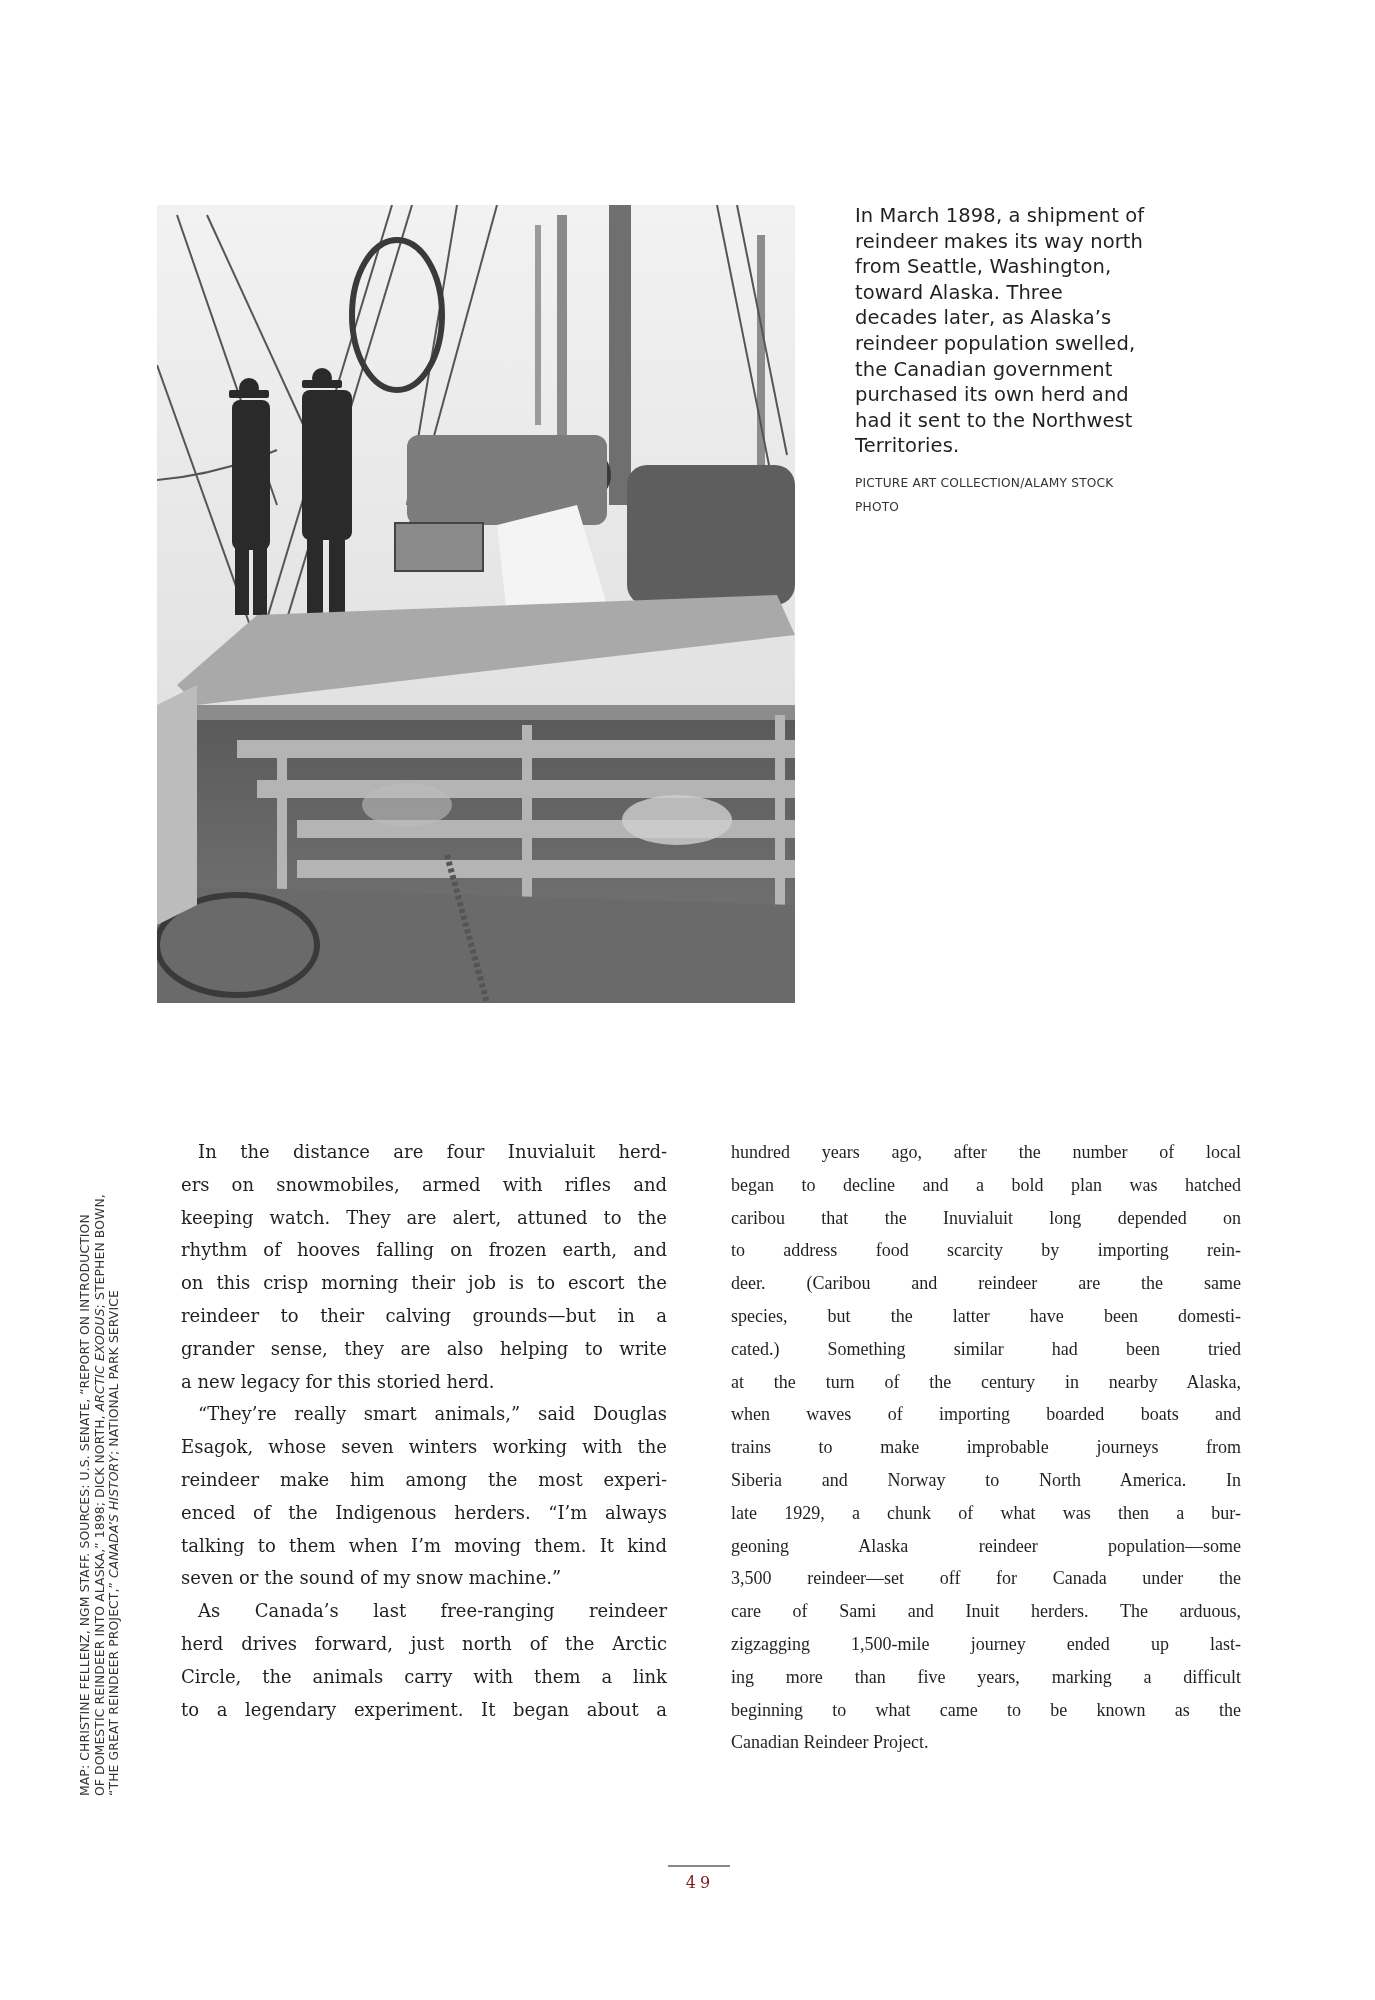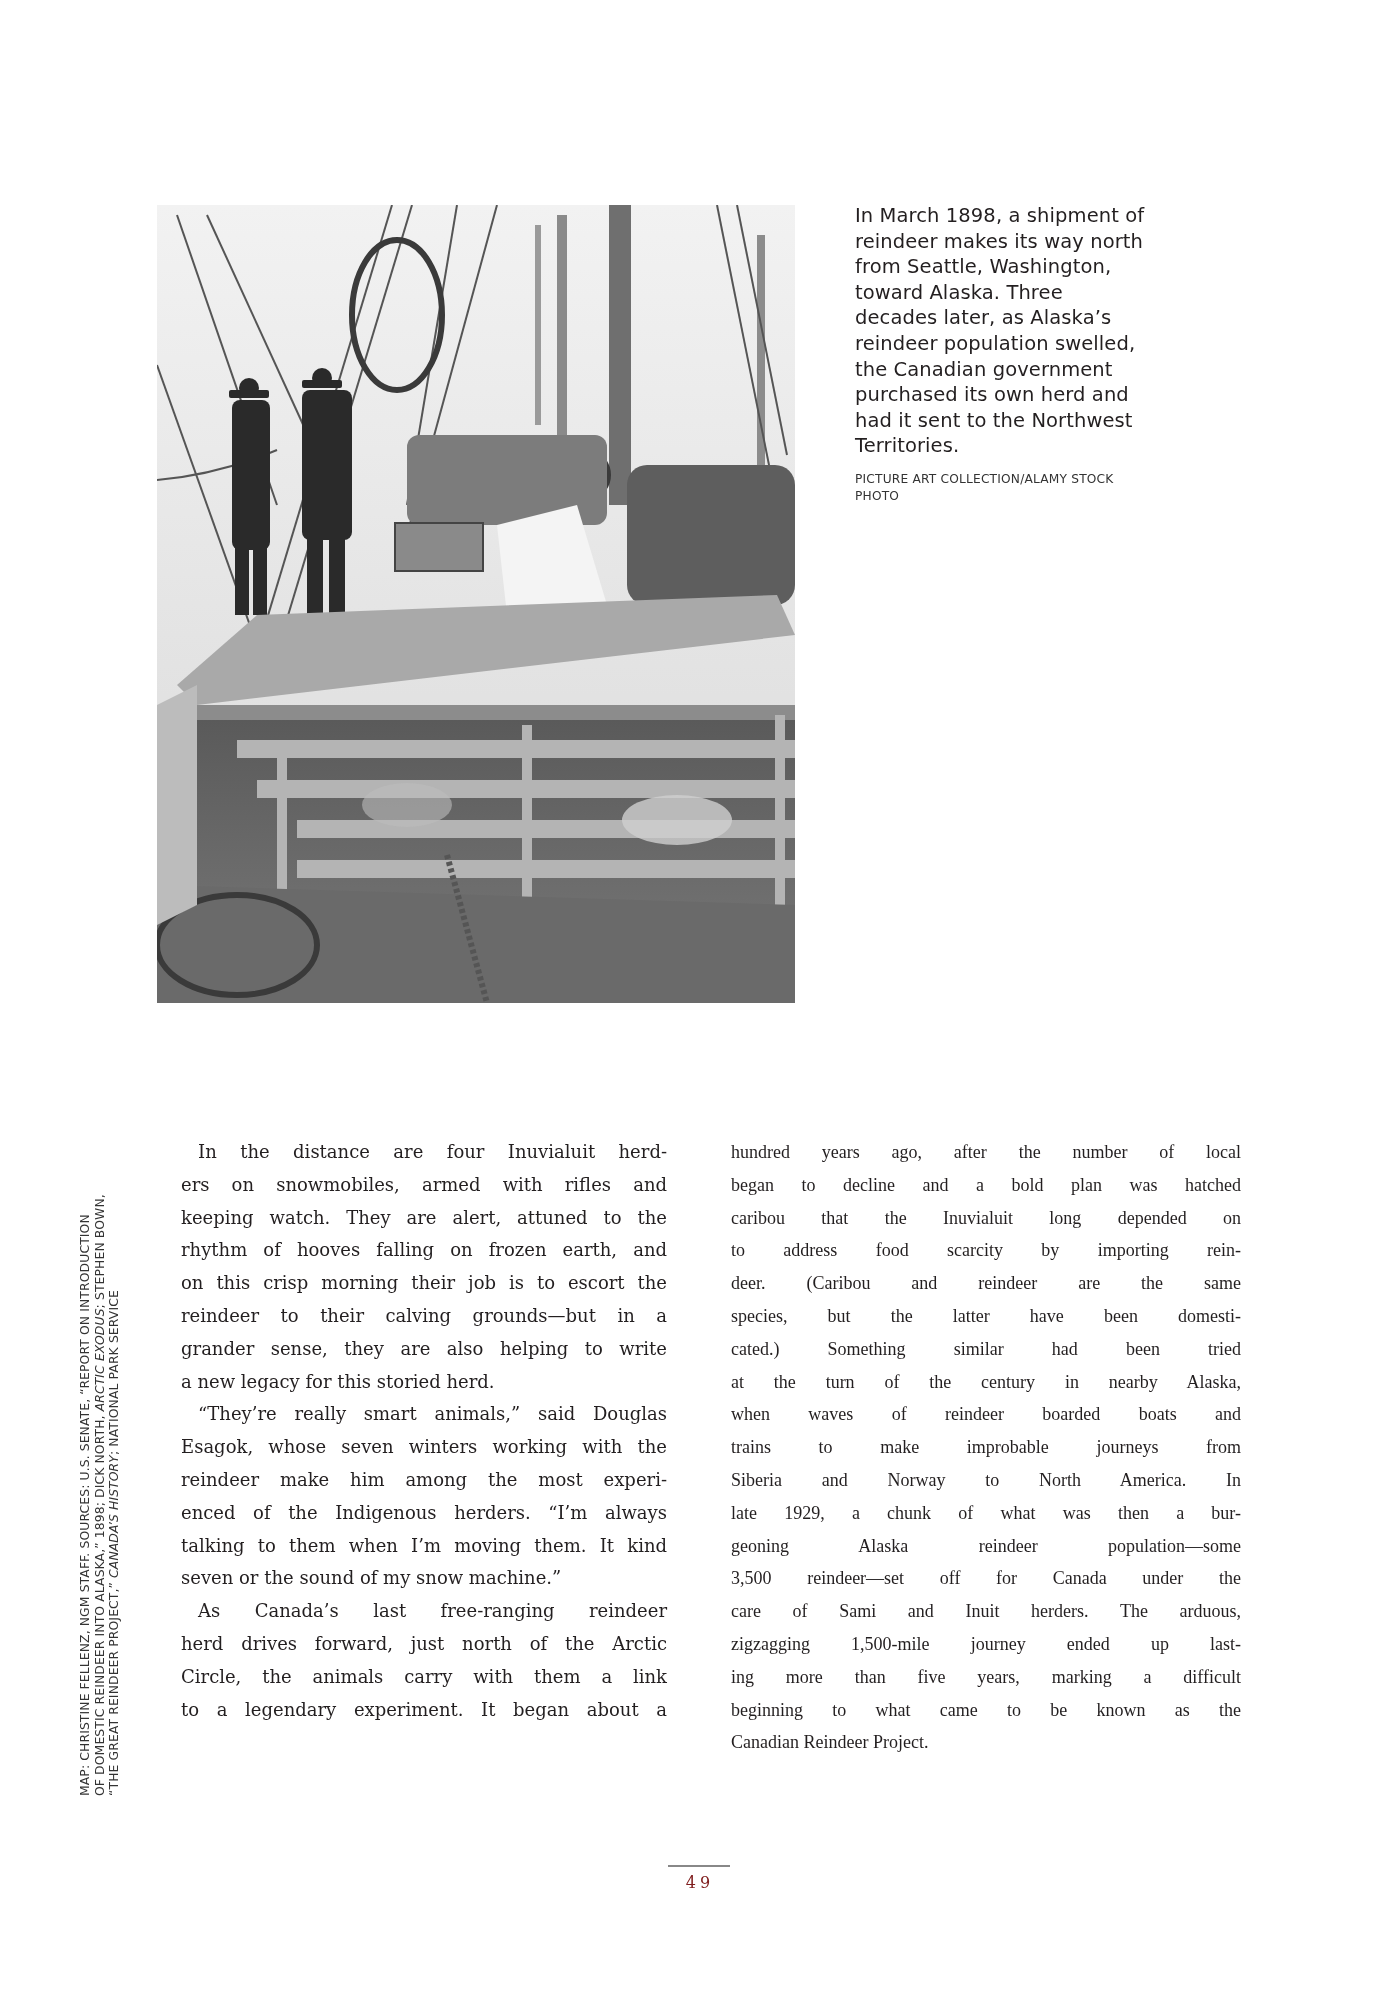--- a/index.html
+++ b/index.html
@@ -12,21 +12,21 @@
   .photo svg { display: block; width: 100%; height: 100%; }
 
   .caption {
     position: absolute; left: 855px; top: 203px; width: 290px;
     font-family: "DejaVu Sans", sans-serif; font-size: 19.5px; line-height: 25.6px;
     letter-spacing: 0.1px; color: #231f20;
   }
   .caption-text { margin: 0; }
   .photo-credit {
     margin-top: 12px; font-family: "DejaVu Sans", sans-serif; font-size: 12.2px;
-    line-height: 17px; text-transform: uppercase; letter-spacing: 0.2px; color: #333;
+    line-height: 24px; text-transform: uppercase; letter-spacing: 0.2px; color: #333;
   }
 
   .side-credit {
     position: absolute; left: 78px; top: 1796px; width: 660px;
     transform-origin: 0 0; transform: rotate(-90deg);
     font-family: "DejaVu Sans", sans-serif; font-size: 12.4px; line-height: 14.6px;
     text-transform: uppercase; letter-spacing: 0.1px; color: #333;
   }
   .side-credit i { font-style: italic; }
 
@@ -165,21 +165,21 @@
   </div>
 <div class="body-col col-right" id="col-right">
     <span class="line">hundred years ago, after the number of local</span>
     <span class="line">began to decline and a bold plan was hatched</span>
     <span class="line">caribou that the Inuvialuit long depended on</span>
     <span class="line">to address food scarcity by importing rein-</span>
     <span class="line">deer. (Caribou and reindeer are the same</span>
     <span class="line">species, but the latter have been domesti-</span>
     <span class="line">cated.) Something similar had been tried</span>
     <span class="line">at the turn of the century in nearby Alaska,</span>
-    <span class="line">when waves of reindeer boarded boats and</span>
+    <span class="line">when waves of importing boarded boats and</span>
     <span class="line">trains to make improbable journeys from</span>
     <span class="line">Siberia and Norway to North America. In</span>
     <span class="line">late 1929, a chunk of what was then a bur-</span>
     <span class="line">geoning Alaska reindeer population—some</span>
     <span class="line">3,500 reindeer—set off for Canada under the</span>
     <span class="line">care of Sami and Inuit herders. The arduous,</span>
     <span class="line">zigzagging 1,500-mile journey ended up last-</span>
     <span class="line">ing more than five years, marking a difficult</span>
     <span class="line">beginning to what came to be known as the</span>
     <span class="line last">Canadian Reindeer Project.</span>

